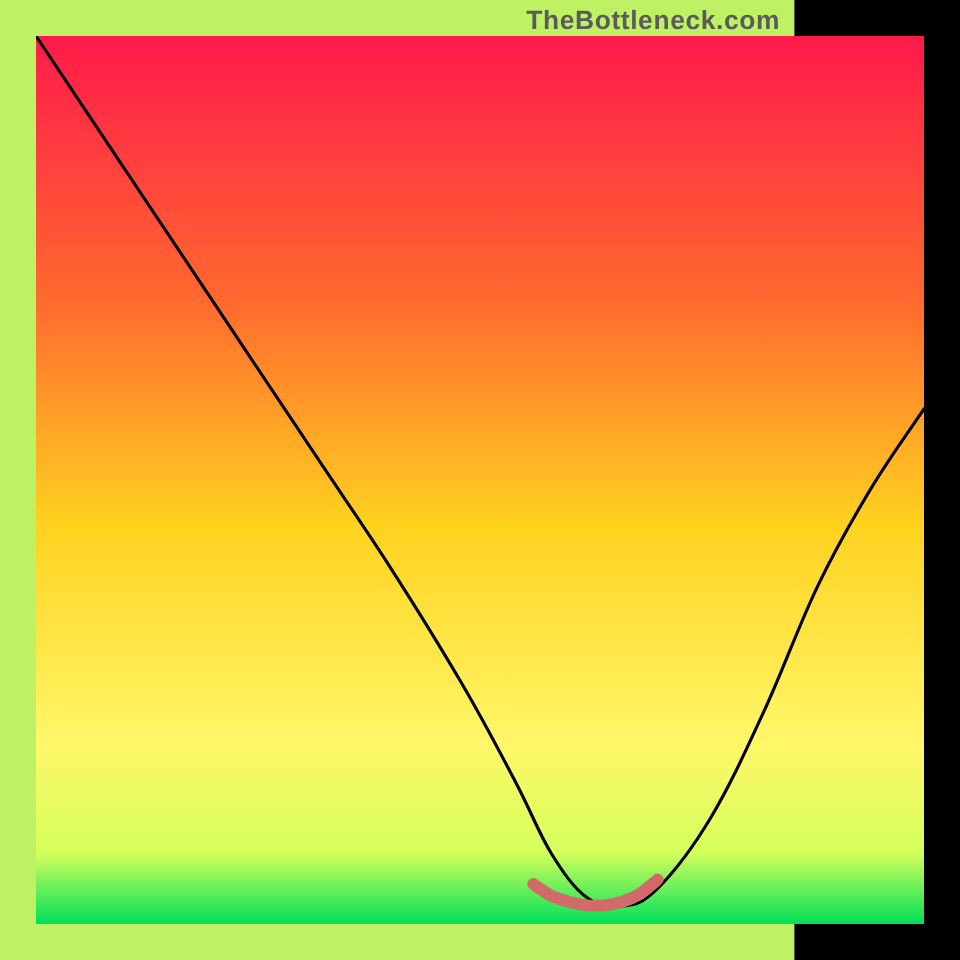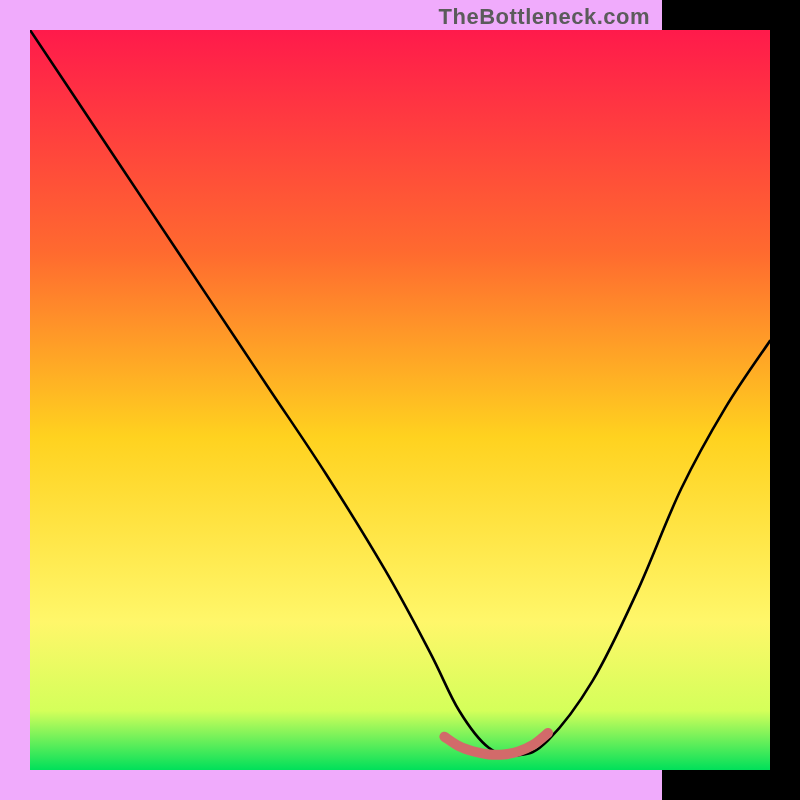--- a/index.html
+++ b/index.html
@@ -8,21 +8,21 @@
     width: 800px;
     height: 800px;
     background: #000;
     font-family: Arial, Helvetica, sans-serif;
     overflow: hidden;
   }
   .frame {
     position: relative;
     width: 662px;
     height: 800px;
-    background: #f0abfc;
+    background: #bef264;
   }
   .watermark {
     position: absolute;
     top: 4px;
     right: 12px;
     color: #5b5b5b;
     font-size: 22px;
     font-weight: 600;
     letter-spacing: 0.5px;
     user-select: none;

